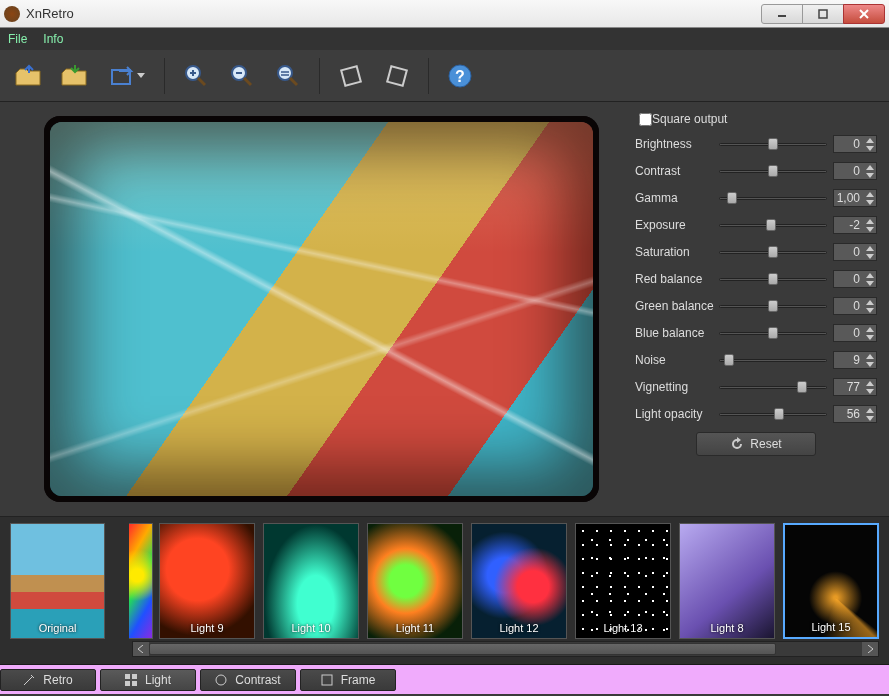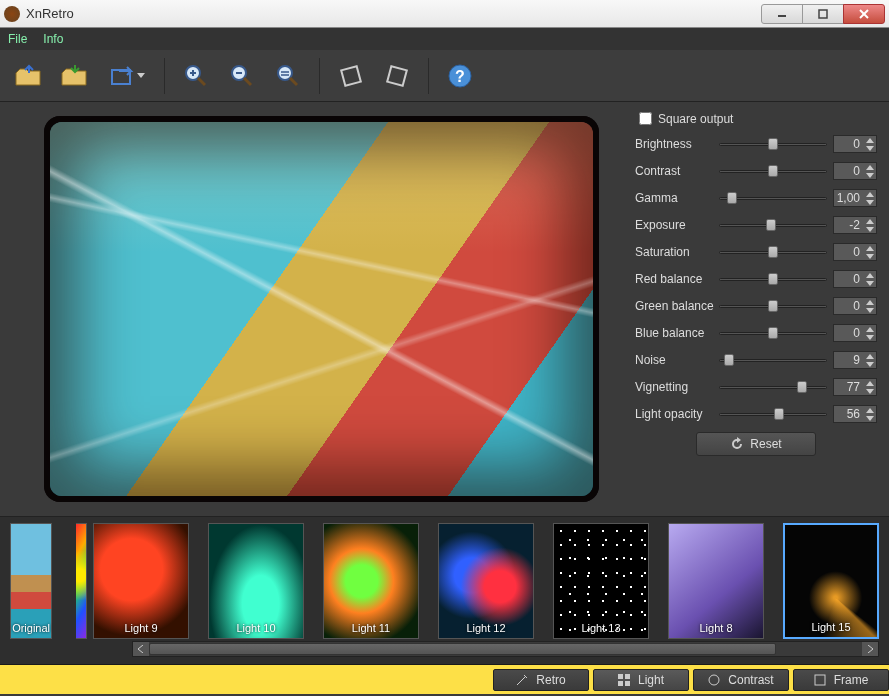--- a/index.html
+++ b/index.html
@@ -37,21 +37,21 @@
   box-shadow: inset 0 0 60px 28px rgba(30,10,0,0.55);
 }
 .fake-img::after{ content:""; position:absolute; inset:0; background:
   linear-gradient( 28deg, transparent 48%, rgba(255,255,255,.55) 49%, transparent 50%),
   linear-gradient( 12deg, transparent 60%, rgba(255,255,255,.45) 61%, transparent 62%),
   linear-gradient(-18deg, transparent 38%, rgba(255,255,255,.35) 39%, transparent 40%);
   mix-blend-mode: screen; opacity:.8;}
 
 
 .side { width: 262px; padding: 10px 12px 0 8px; color: #ddd; }
-.check-row { display: flex; align-items: flex-start; gap: 6px; margin-bottom: 8px; margin-left: 4px; }
+.check-row { display: flex; align-items: center; margin-bottom: 8px; margin-left: 4px; }
 .check-row input { width: 13px; height: 13px; }
 .slider-row { display: flex; align-items: center; margin-bottom: 7px; height: 20px; }
 .slider-row label { width: 84px; color: #ddd; }
 .slider-track { flex: 1; height: 14px; position: relative; margin-right: 6px; }
 .slider-track .rail { position: absolute; top: 6px; left: 0; right: 0; height: 3px; background: #555; border: 1px solid #222; border-radius: 2px; }
 .slider-track .thumb { position: absolute; top: 1px; width: 10px; height: 12px; background: linear-gradient(#ccc,#aaa); border: 1px solid #666; border-radius: 2px; transform: translateX(-50%); }
 .spin { width: 44px; height: 18px; display: flex; }
 .spin input { width: 30px; background: #595959; color: #ddd; border: 1px solid #2a2a2a; text-align: right; padding-right: 3px; border-right: none; }
 .spin .arrows { width: 14px; display: flex; flex-direction: column; border: 1px solid #2a2a2a; border-left: none; background: #595959; }
 .spin .arrows div { flex: 1; display: flex; align-items: center; justify-content: center; }
@@ -73,21 +73,21 @@
 .fx-mix { background: radial-gradient(circle at 65% 55%, #ff3040 0 18%, transparent 45%), radial-gradient(circle at 35% 45%, #3060ff 0 20%, transparent 50%), #062030; }
 .fx-stars { background: radial-gradient(#fff 1px, transparent 1px) 0 0/14px 14px, radial-gradient(#fff 1px, transparent 1px) 7px 7px/18px 18px, #000; text-decoration: underline; }
 .fx-purple { background: linear-gradient(140deg,#b8aaf0,#6a50b0 60%,#1a1530); }
 .fx-streak { background: radial-gradient(circle at 55% 65%, rgba(255,170,40,.9) 0 2%, transparent 30%), conic-gradient(from 20deg at 55% 65%, transparent 0 30%, rgba(255,170,40,.6) 32%, transparent 50%), #050505; }
 .hscroll { height: 16px; background: #3a3a3a; border: 1px solid #222; display: flex; align-items: center; margin: 4px 0 0 122px; }
 .hscroll .btn { width: 16px; height: 100%; background: #555; display: flex; align-items: center; justify-content: center; }
 .hscroll .track { flex: 1; position: relative; height: 100%; }
 .hscroll .thumb { position: absolute; left: 0; width: 88%; top: 1px; bottom: 1px; background: linear-gradient(#666,#555); border: 1px solid #333; border-radius: 2px; }
 
 
-.bottom-tabs { height: 30px; display: flex; align-items: center; justify-content: flex-end; gap: 4px; background: #fde047; border-top: 1px solid #1a1a1a; }
+.bottom-tabs { height: 30px; display: flex; align-items: center; justify-content: flex-start; gap: 4px; background: #f0abfc; border-top: 1px solid #1a1a1a; }
 .tab-btn { width: 96px; height: 22px; background: linear-gradient(#4a4a4a,#3a3a3a); border: 1px solid #222; color: #ddd; display: flex; align-items: center; justify-content: center; gap: 8px; cursor: pointer; border-radius: 2px; }
 .tab-btn.active { background: linear-gradient(#5a5a5a,#454545); }
 .tab-icon { width: 12px; height: 12px; display: inline-block; }
 </style>
 </head>
 <body>
 
 <div class="titlebar">
   <div class="app-icon"></div>
   <div class="title">XnRetro</div>
@@ -444,21 +444,21 @@
   </div>
 </div>
 
 <div class="strip-wrap">
   <div class="strip">
     <div class="orig-thumb">
       <div class="img"></div>
       <div class="thumb-label">Original</div>
     </div>
     <div class="fx-thumb fx-rainbow" style="width:24px;border-left:none;"></div>
-    <div id="fx-thumbs" style="display:flex;gap:19px;">
+    <div id="fx-thumbs" style="display:flex;gap:8px;">
         <div class="fx-thumb fx-red">
           <div class="thumb-label">Light 9</div>
         </div>
         <div class="fx-thumb fx-teal">
           <div class="thumb-label">Light 10</div>
         </div>
         <div class="fx-thumb fx-green">
           <div class="thumb-label">Light 11</div>
         </div>
         <div class="fx-thumb fx-mix">

